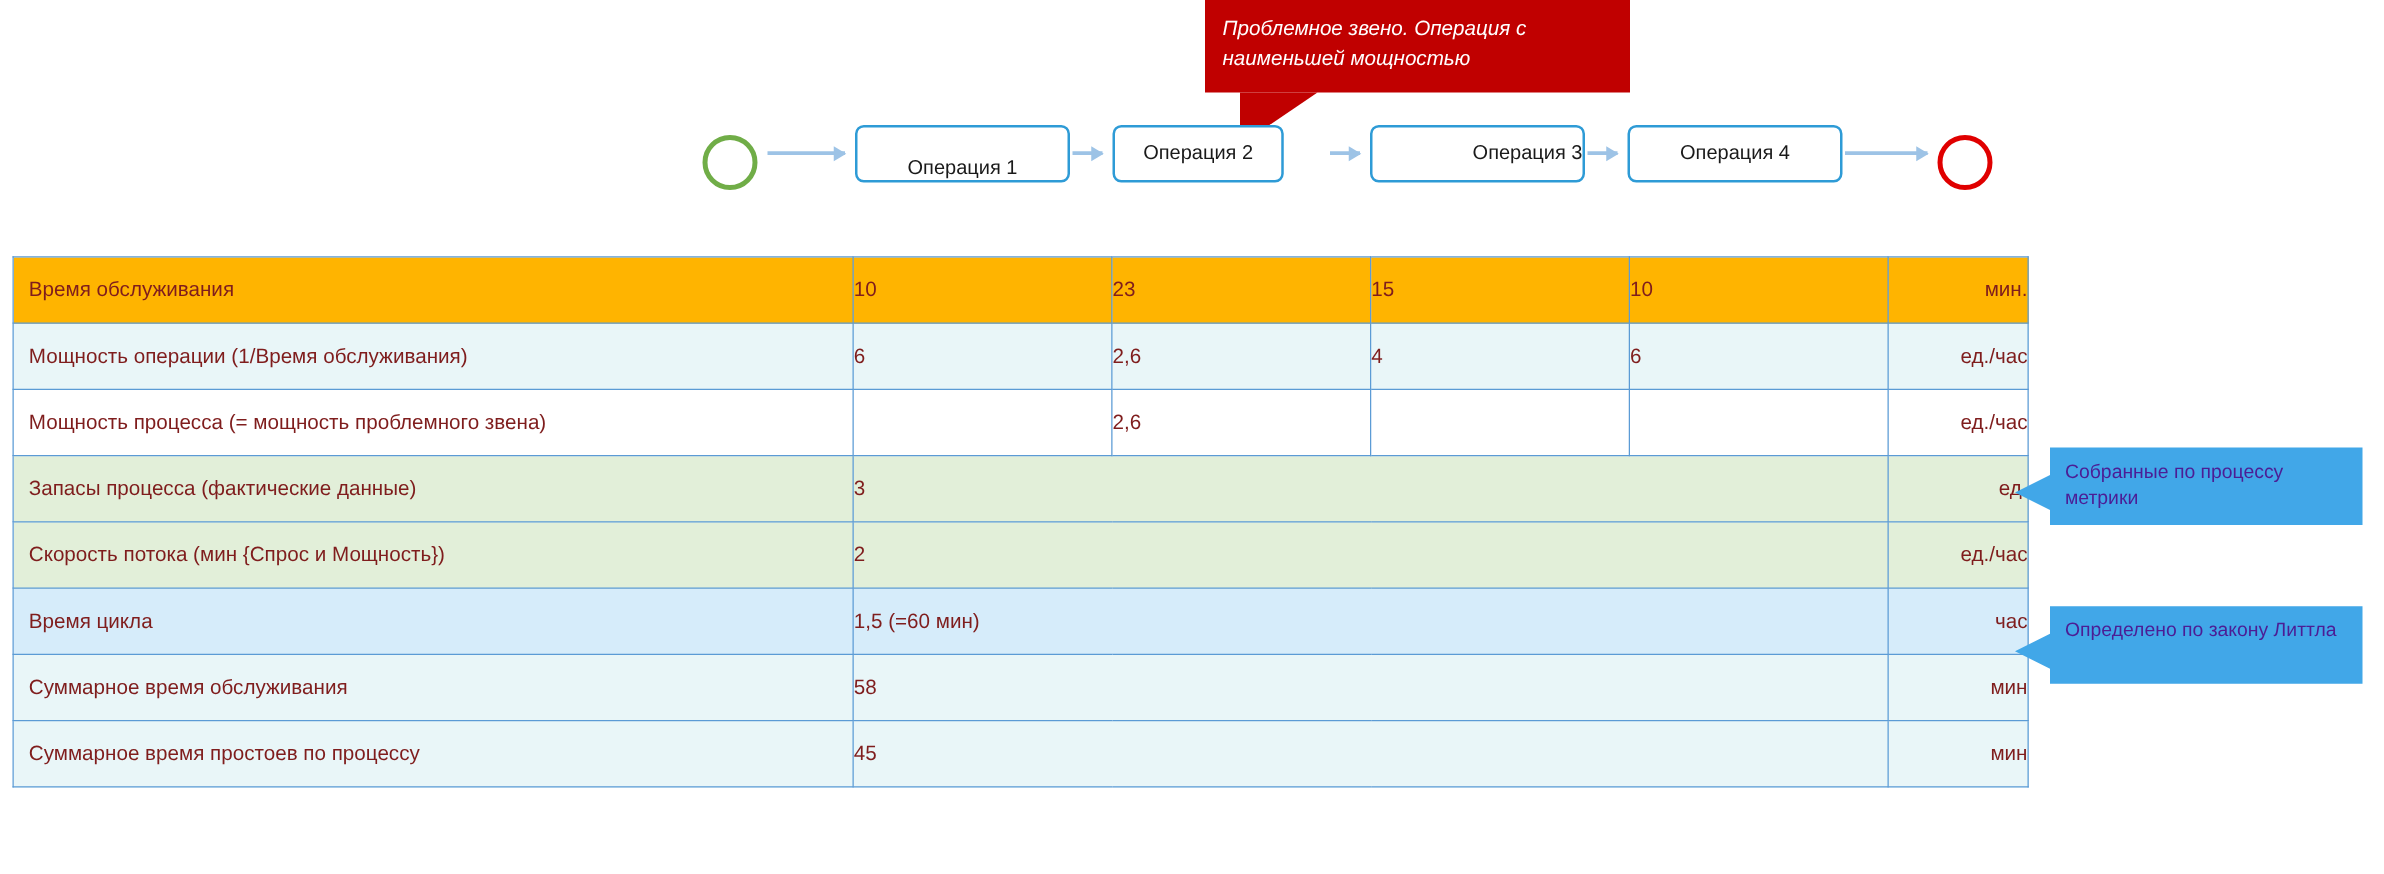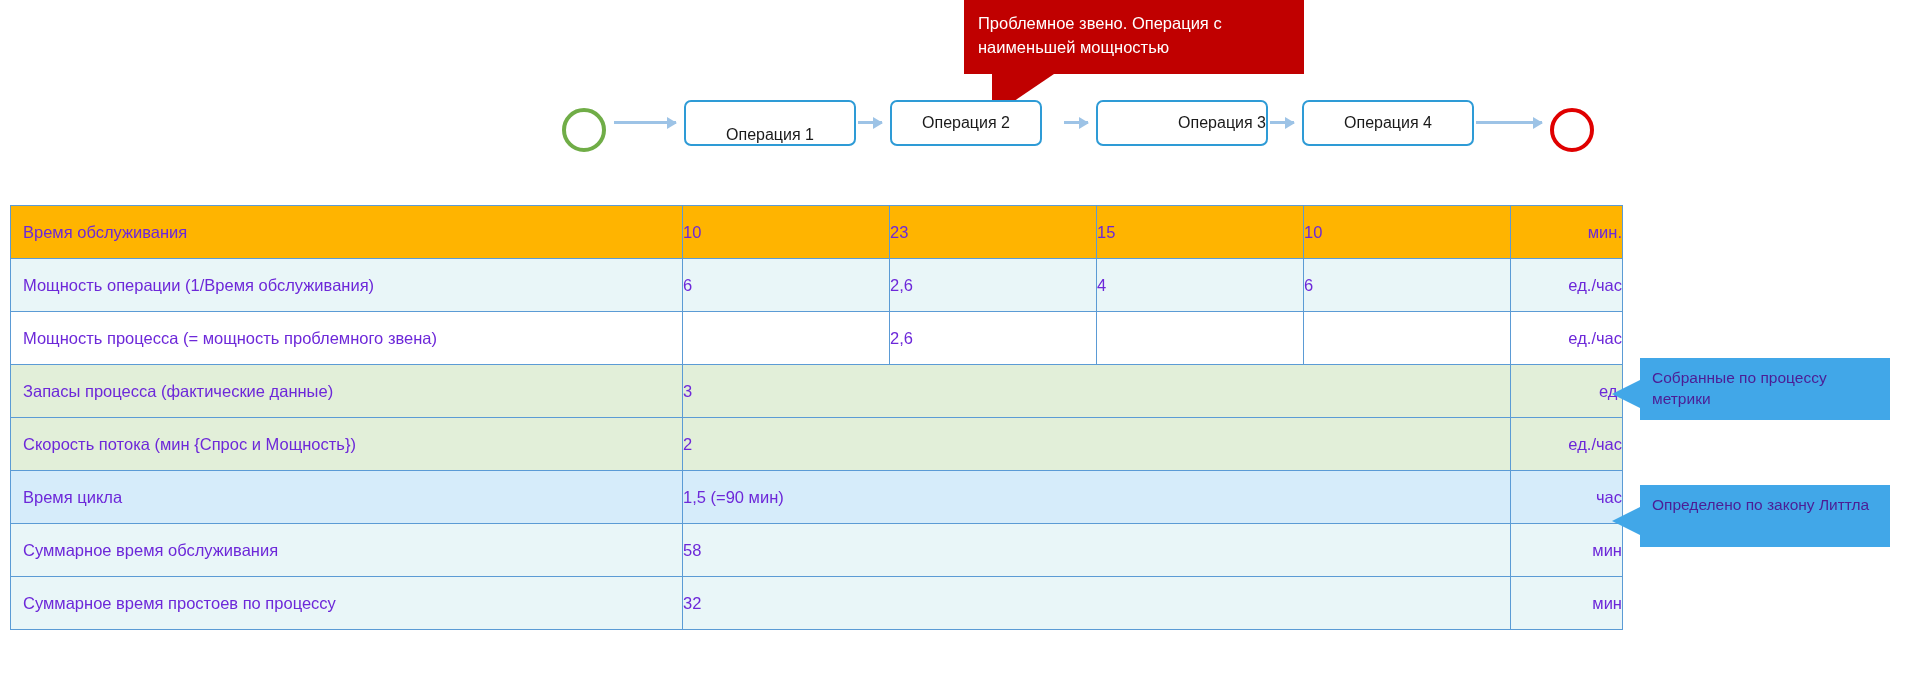--- a/index.html
+++ b/index.html
@@ -20,20 +20,21 @@
     position: absolute;
     left: 964px;
     top: 0px;
     width: 340px;
     background: #c00000;
     color: #ffffff;
     font-size: 16.5px;
     line-height: 1.45;
     padding: 12px 14px 14px 14px;
     box-sizing: border-box;
+    font-style: italic;
   }
   #callout-problem .tail {
     position: absolute;
     left: 28px;
     bottom: -42px;
     width: 0;
     height: 0;
     border-left: 0px solid transparent;
     border-right: 62px solid transparent;
     border-top: 42px solid #c00000;
@@ -73,21 +74,21 @@
     border: 2.5px solid #2e9bd6;
     border-radius: 7px;
     background: #ffffff;
     display: flex;
     align-items: center;
     justify-content: center;
     font-size: 16px;
     color: #1a1a1a;
   }
   #op-1 { left: 684px;  width: 172px; align-items: flex-end; }
-  #op-2 { left: 890px;  width: 152px; }
+  #op-2 { left: 890px;  width: 137px; }
   #op-3 { left: 1096px; width: 172px; justify-content: flex-end; }
   #op-4 { left: 1302px; width: 172px; }
 
   .arrow {
     position: absolute;
     top: 21px;
     height: 3px;
     background: #9dc3e6;
   }
   .arrow::after {
@@ -108,21 +109,21 @@
   #arrow-4 { left: 1476px; width: 66px;  }
 
   
   #metrics-table {
     position: absolute;
     left: 10px;
     top: 205px;
     border-collapse: collapse;
     table-layout: fixed;
     font-size: 16.5px;
-    color: #6d28d9;
+    color: #7f1d1d;
   }
   #metrics-table td {
     border: 1px solid #5b9bd5;
     height: 53px;
     padding: 0 0 0 0;
     box-sizing: border-box;
     vertical-align: middle;
   }
   #metrics-table td.label {
     width: 672px;
@@ -242,33 +243,33 @@
     </tr>
 
     <tr class="row-green">
       <td class="label">Скорость потока (мин {Спрос и Мощность})</td>
       <td class="val" colspan="4">2</td>
       <td class="unit">ед./час</td>
     </tr>
 
     <tr class="row-blue">
       <td class="label">Время цикла</td>
-      <td class="val" colspan="4">1,5 (=90 мин)</td>
+      <td class="val" colspan="4">1,5 (=60 мин)</td>
       <td class="unit">час</td>
     </tr>
 
     <tr class="row-teal">
       <td class="label">Суммарное время обслуживания</td>
       <td class="val" colspan="4">58</td>
       <td class="unit">мин</td>
     </tr>
 
     <tr class="row-teal">
       <td class="label">Суммарное время простоев по процессу</td>
-      <td class="val" colspan="4">32</td>
+      <td class="val" colspan="4">45</td>
       <td class="unit">мин</td>
     </tr>
   </tbody>
 </table>
 
 <div class="side-callout" id="callout-metrics">
   <span class="tail-left"></span>
   <span>Собранные по процессу метрики</span>
 </div>
 

